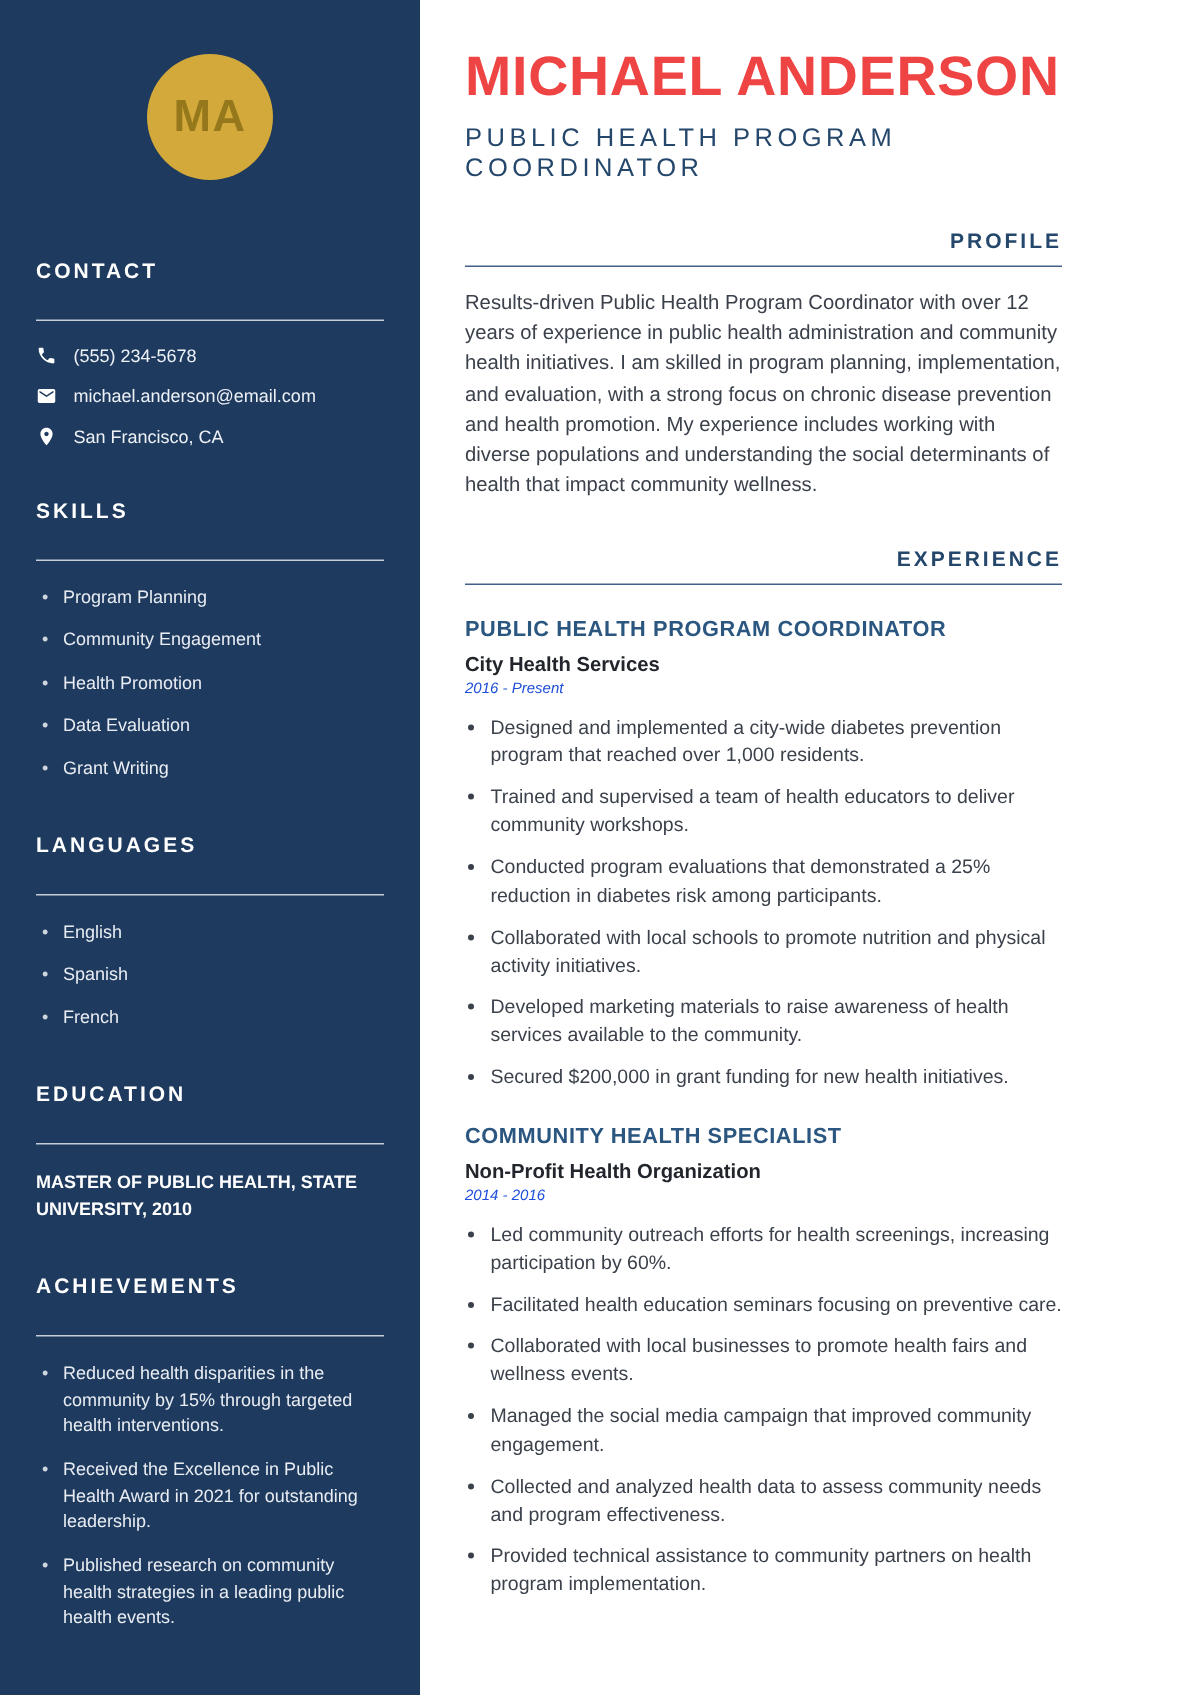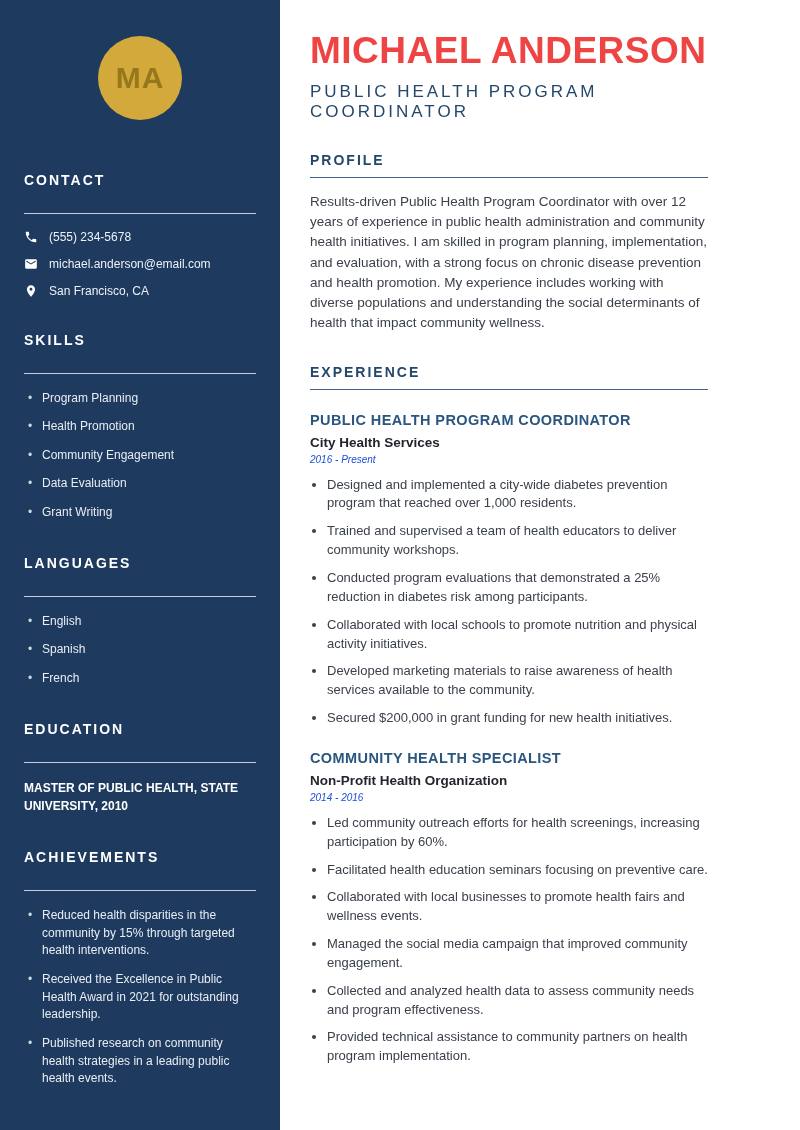--- a/index.html
+++ b/index.html
@@ -114,20 +114,21 @@
   }
   .mh {
     margin: 30px 0 12px 0;
     font-size: 14px;
     font-weight: 700;
     letter-spacing: 2px;
     color: #24476b;
     border-bottom: 1px solid #44608a;
     padding-bottom: 9px;
     text-transform: uppercase;
+    text-align: right;
   }
   .profile-text {
     margin: 14px 0 0 0;
     font-size: 13.5px;
     line-height: 1.5;
     color: #3b414b;
   }
   .job { margin-top: 22px; }
   .job-title {
     margin: 0;
@@ -199,22 +200,22 @@
           </span>
           <span>San Francisco, CA</span>
         </li>
       </ul>
     </section>
 
     <section>
       <h2>SKILLS</h2>
       <ul class="side-list">
         <li>Program Planning</li>
+        <li>Community Engagement</li>
         <li>Health Promotion</li>
-        <li>Community Engagement</li>
         <li>Data Evaluation</li>
         <li>Grant Writing</li>
       </ul>
     </section>
 
     <section>
       <h2>LANGUAGES</h2>
       <ul class="side-list">
         <li>English</li>
         <li>Spanish</li>

